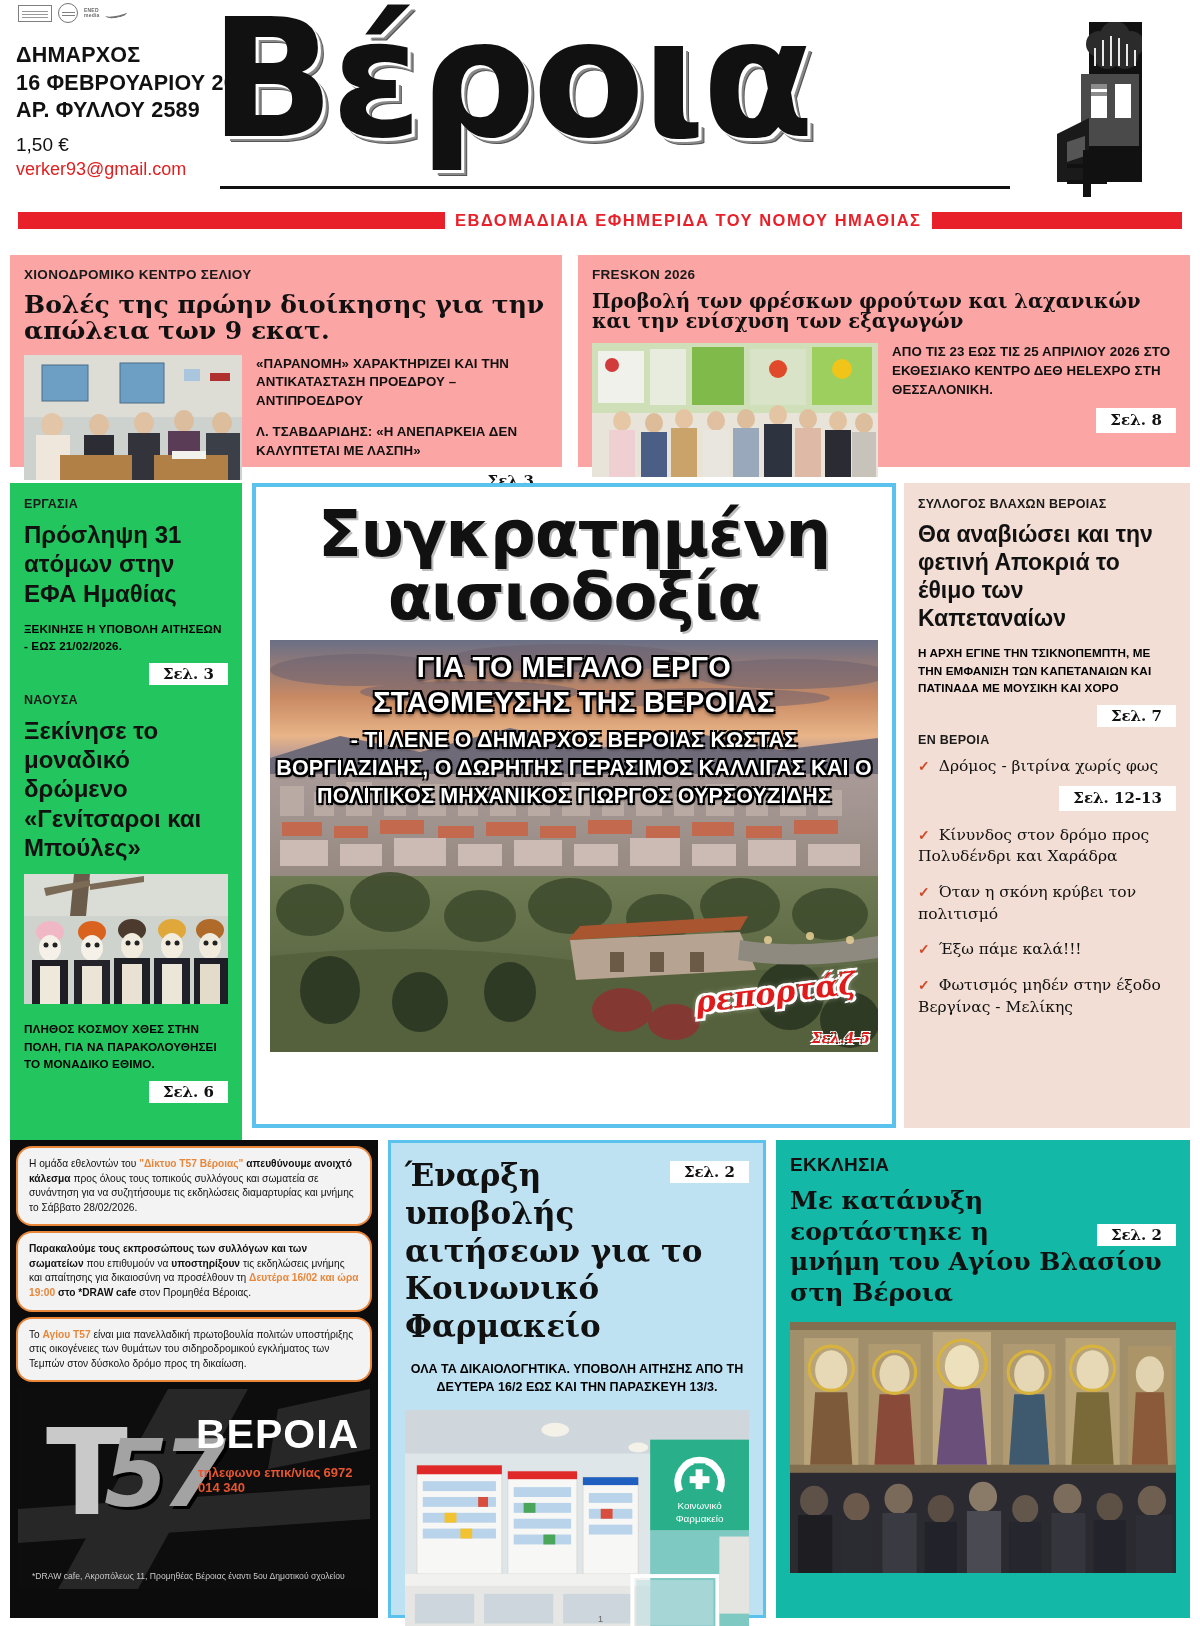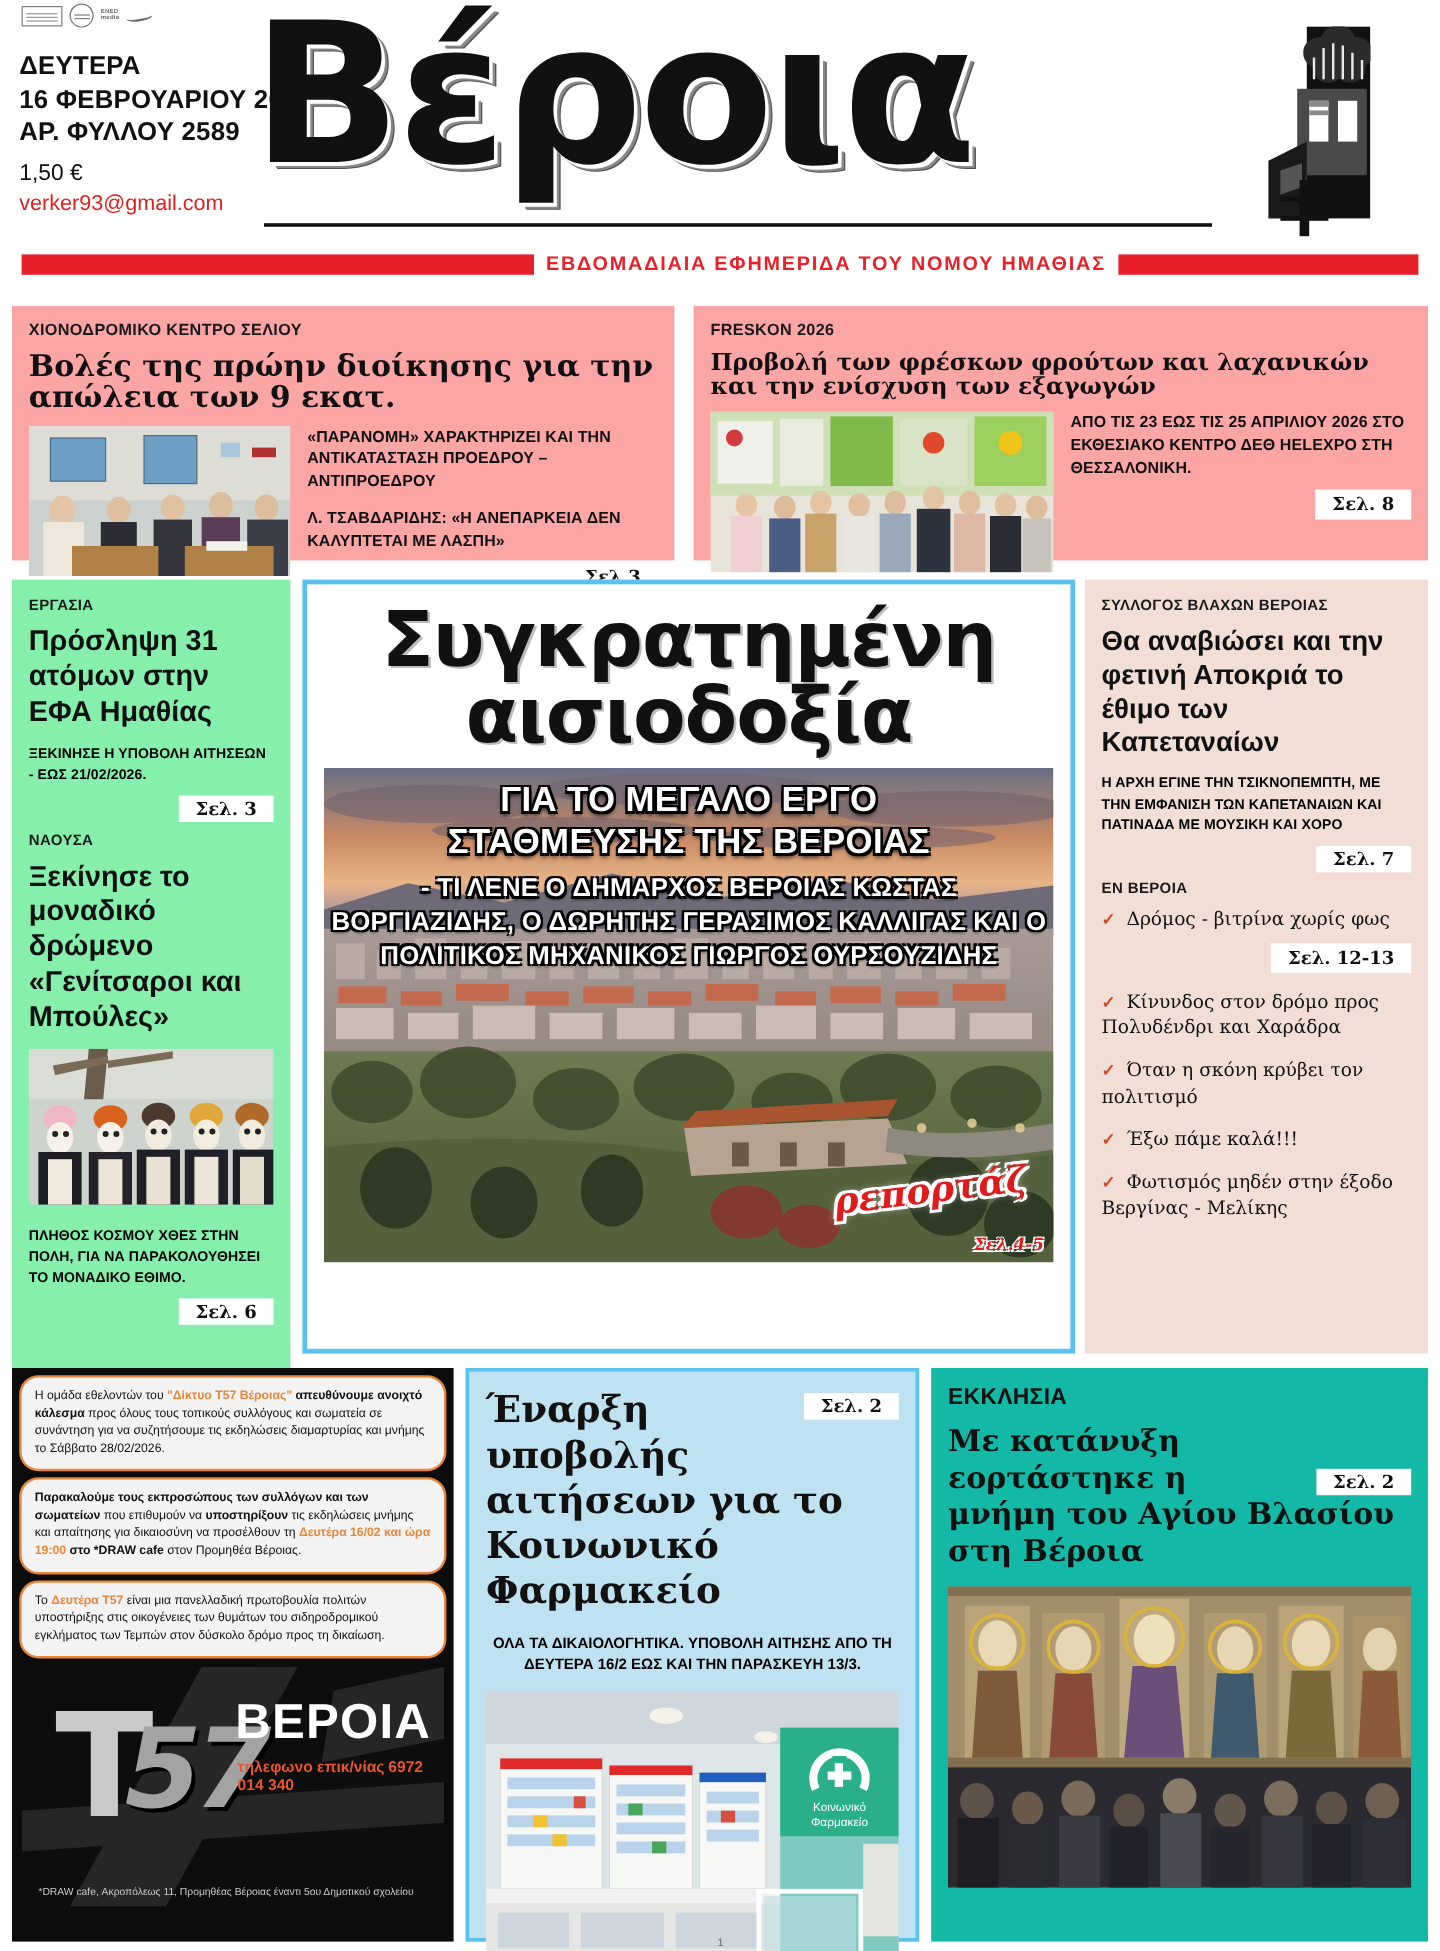--- a/index.html
+++ b/index.html
@@ -79,21 +79,21 @@
   }
   .t-sub .gap { display:block; height: 12px; }
   .pagetag {
     display: inline-block; background: #fff; font-family: "DejaVu Serif", serif;
     font-weight: bold; font-size: 15px; padding: 2px 14px; color: #111;
   }
   .tag-right { text-align: right; margin-top: 8px; }
 
   
   .mid { position: absolute; top: 483px; left: 0; width: 1200px; height: 650px; }
-  .col-left { position: absolute; left: 10px; top: 0; width: 232px; height: 692px; background: #86efac; padding: 14px 14px 20px; }
+  .col-left { position: absolute; left: 10px; top: 0; width: 232px; height: 692px; background: #22c55e; padding: 14px 14px 20px; }
   .col-right { position: absolute; left: 904px; top: 0; width: 286px; height: 645px; background: #f2ded4; padding: 14px 14px 10px; }
   .col-center { position: absolute; left: 252px; top: 0; width: 644px; height: 645px; background: #fff; border: 4px solid #5bc2ee; }
 
   .sb-kicker { font-size: 12.5px; font-weight: bold; letter-spacing: .3px; color:#1a1a1a; }
   .sb-head { font-size: 24px; font-weight: bold; color: #111; line-height: 1.22; margin-top: 9px; }
   .col-right .sb-head { font-size: 23px; }
   .sb-sub { font-size: 11.7px; font-weight: bold; line-height: 1.5; margin-top: 12px; letter-spacing:.1px; }
   .sb-img { width: 100%; margin-top: 12px; }
 
   .bullets { margin-top: 9px; }
@@ -176,21 +176,21 @@
   <div class="masthead">
 
     <div class="tiny-logos">
       <div class="tl-box"></div>
       <div class="tl-circ"></div>
       <div class="tl-text">ENED<br>media</div>
       <div class="tl-swoosh"></div>
     </div>
 
     <div class="date-block">
-      <div class="dl">ΔΕΥΤΕΡΑ</div>
+      <div class="dl">ΔΗΜΑΡΧΟΣ</div>
       <div class="dl">16 ΦΕΒΡΟΥΑΡΙΟΥ 2026</div>
       <div class="dl">ΑΡ. ΦΥΛΛΟΥ 2589</div>
       <div class="price">1,50 €</div>
       <div class="email">verker93@gmail.com</div>
     </div>
 
     <div class="logo-wrap">
       <div class="logo-text">Βέροια</div>
       <div class="logo-rule"></div>
       <svg class="house-icon" viewBox="0 0 105 175">
@@ -509,21 +509,21 @@
         </div>
       </div>
     </div>
   </div>
 
   <div class="bottom">
 
     <div class="b-left">
       <div class="t57-card">Η ομάδα εθελοντών του <span class="or">"Δίκτυο T57 Βέροιας"</span> <b>απευθύνουμε ανοιχτό κάλεσμα</b> προς όλους τους τοπικούς συλλόγους και σωματεία σε συνάντηση για να συζητήσουμε τις εκδηλώσεις διαμαρτυρίας και μνήμης το Σάββατο 28/02/2026.</div>
       <div class="t57-card"><b>Παρακαλούμε τους εκπροσώπους των συλλόγων και των σωματείων</b> που επιθυμούν να <b>υποστηρίξουν</b> τις εκδηλώσεις μνήμης και απαίτησης για δικαιοσύνη να προσέλθουν τη <span class="or">Δευτέρα 16/02 και ώρα 19:00</span> <b>στο *DRAW cafe</b> στον Προμηθέα Βέροιας.</div>
-      <div class="t57-card">Το <span class="or">Δευτέρα T57</span> είναι μια πανελλαδική πρωτοβουλία πολιτών υποστήριξης στις οικογένειες των θυμάτων του σιδηροδρομικού εγκλήματος των Τεμπών στον δύσκολο δρόμο προς τη δικαίωση.</div>
+      <div class="t57-card">Το <span class="or">Αγίου T57</span> είναι μια πανελλαδική πρωτοβουλία πολιτών υποστήριξης στις οικογένειες των θυμάτων του σιδηροδρομικού εγκλήματος των Τεμπών στον δύσκολο δρόμο προς τη δικαίωση.</div>
       <div class="t57-banner">
         <svg viewBox="0 0 352 200" preserveAspectRatio="none" style="position:absolute;inset:0;width:100%;height:100%">
           <rect width="352" height="200" fill="#0d0d0d"></rect>
           <g fill="#2a2a2a" opacity=".9">
             <path d="M150 0 L230 0 L120 200 L40 200 Z"></path>
             <path d="M260 20 L352 0 L352 60 L250 80 Z"></path>
             <path d="M0 120 L352 96 L352 130 L0 154 Z"></path>
           </g>
         </svg>
         <div class="t57-t">T</div>

